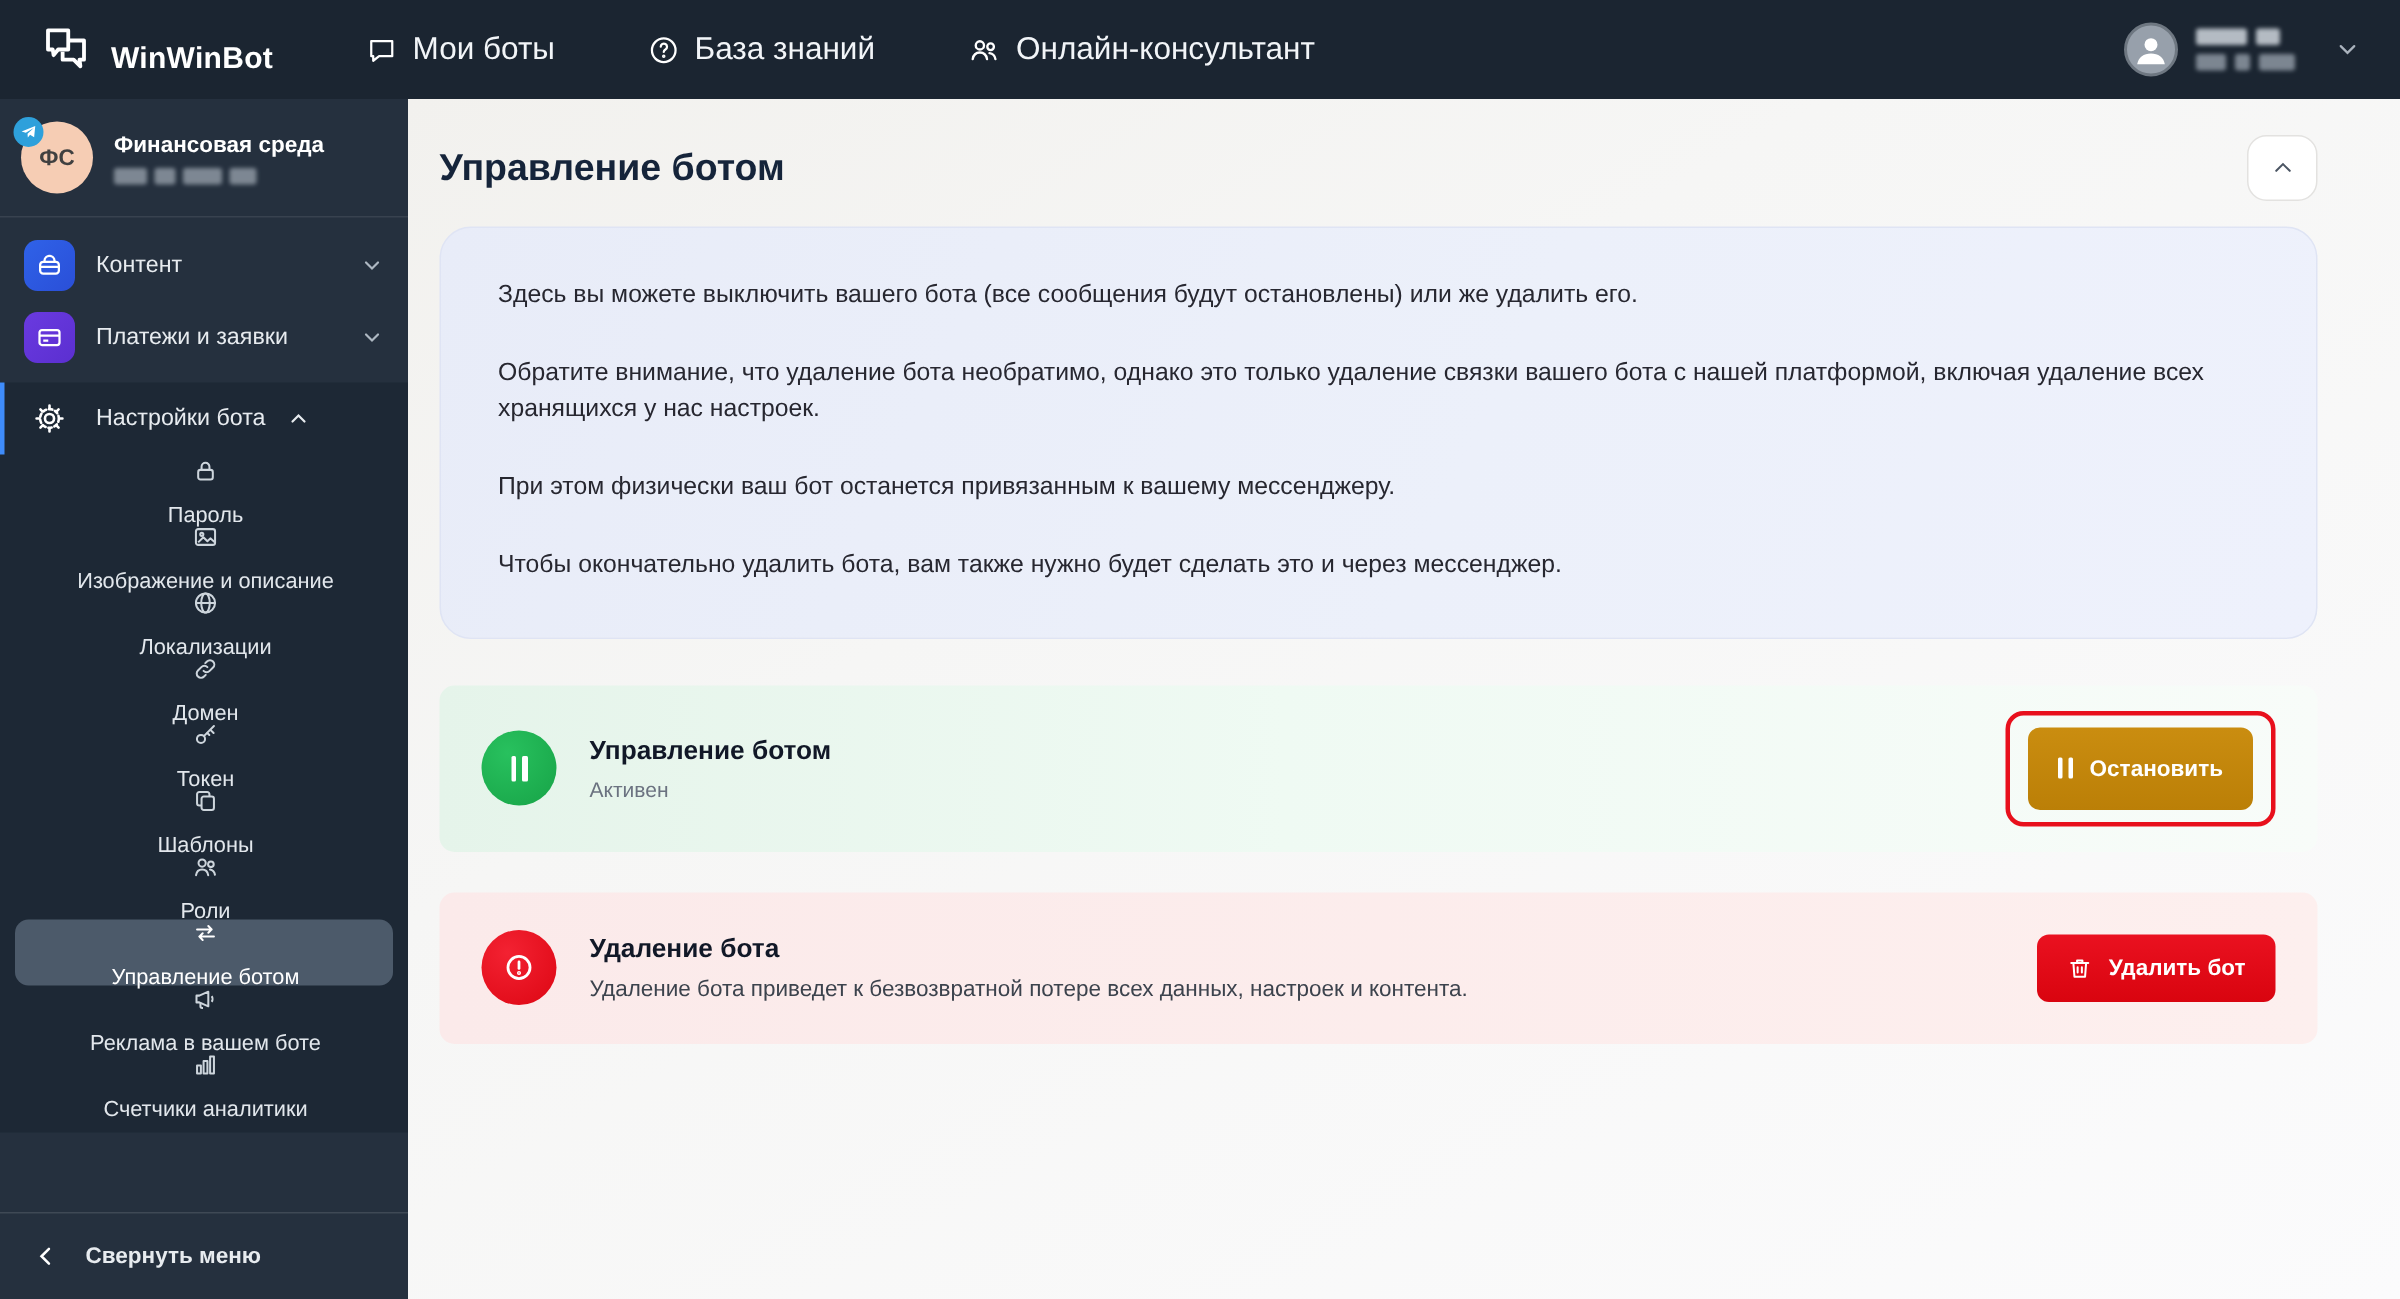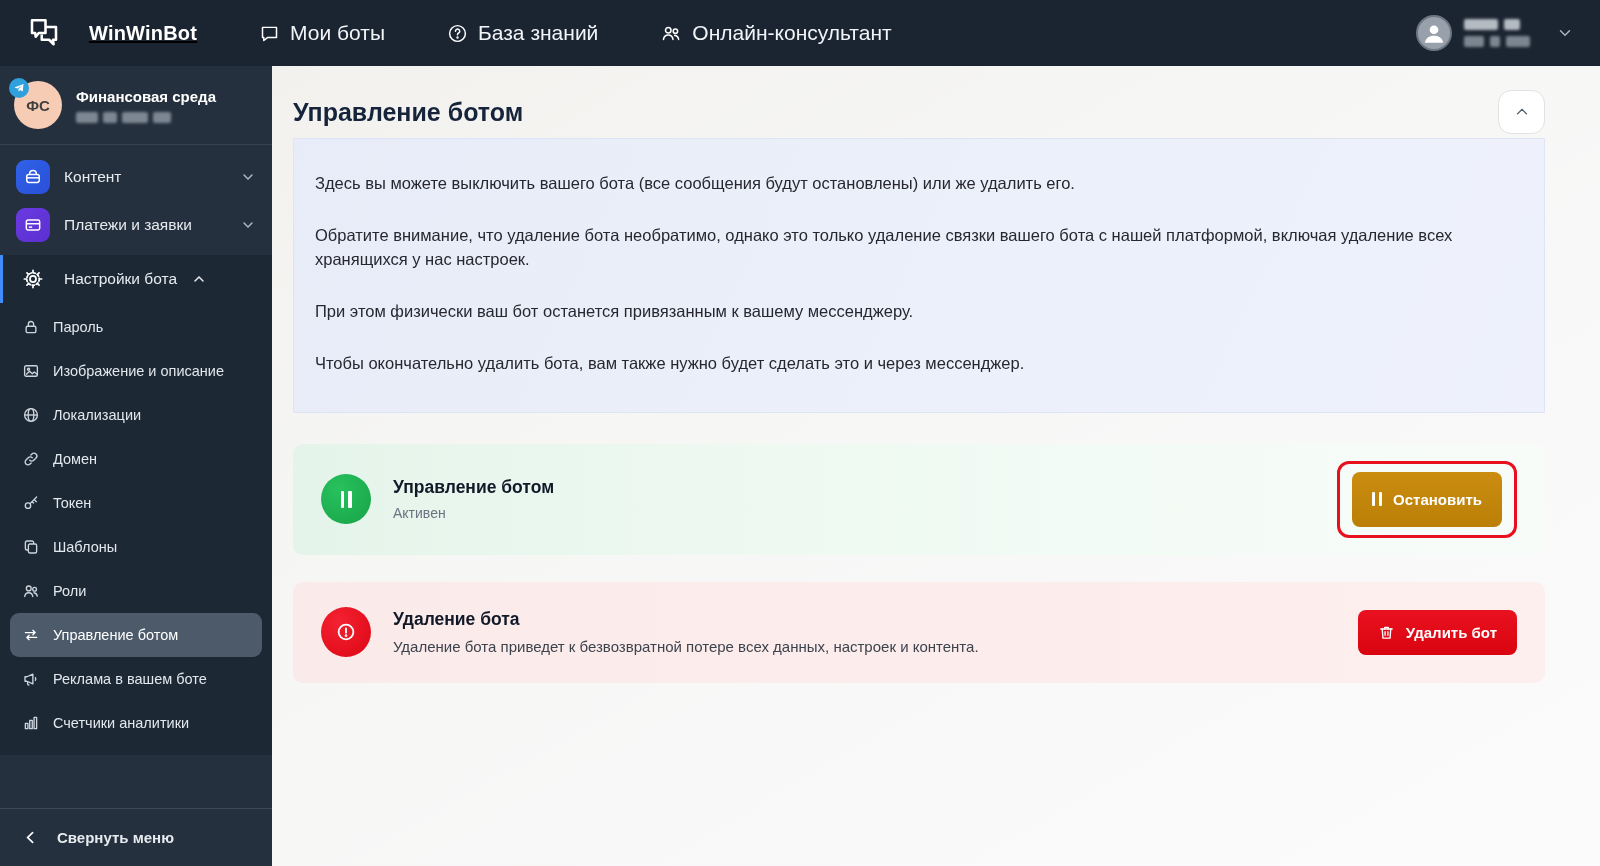--- a/index.html
+++ b/index.html
@@ -3,21 +3,21 @@
 <meta charset="utf-8">
 <style>
   * { box-sizing: border-box; margin: 0; padding: 0; }
   html,body { width:1600px; height:866px; overflow:hidden; }
   body { font-family:"Liberation Sans", sans-serif; background:#f7f7f7; position:relative; }
   svg { display:block; }
 
   
   .topnav { position:absolute; top:0; left:0; width:1600px; height:66px; background:#1b2531;
             display:flex; align-items:center; padding:0 26px; z-index:30; }
-  .brand { display:flex; align-items:center; gap:27px; cursor:pointer;text-decoration:underline; }
+  .brand { display:flex; align-items:flex-end; gap:12px; cursor:pointer; }
   .brand-name { color:#fff; font-size:20px; font-weight:bold; letter-spacing:.2px; }
   .topnav-menu { display:flex; align-items:center; gap:62px; margin-left:62px; }
   .nav-item { display:flex; align-items:center; gap:10px; color:#f2f5f8; font-size:21px; cursor:pointer; }
   .topnav-right { margin-left:auto; display:flex; align-items:center; gap:12px; }
   .avatar { width:36px; height:36px; border-radius:50%; background:#97a0ab; display:flex;
             align-items:center; justify-content:center; overflow:hidden; border:2px solid #6e7781; }
   .redacted { display:flex; flex-direction:column; gap:6px; }
   .redacted .row { display:flex; gap:6px; }
   .blurblock { display:inline-block; height:11px; border-radius:2px; background:#cfd6dd; filter:blur(1.5px); opacity:.85; }
   .blurblock.dim { background:#8d97a2; }
@@ -38,37 +38,37 @@
   .tile.blue   { background:linear-gradient(135deg,#2f62e8,#2a4fd8); }
   .tile.violet { background:linear-gradient(135deg,#6a3ae0,#5b2fd0); }
   .tile.purple { background:linear-gradient(135deg,#b321dd,#9a1ec4); }
   .side-row .chev { margin-left:auto; color:#aeb8c2; }
   .settings-block { background:#1d2835; margin-top:6px; }
   .settings-head { display:flex; align-items:center; gap:14px; height:48px; padding:0 16px 0 13px;
                    font-size:15.5px; cursor:pointer; border-left:3px solid #3f8cfa; }
   .ghost-tile { width:34px; height:34px; display:flex; align-items:center; justify-content:center; flex:none; color:#dfe5ea; }
   .submenu { padding:2px 10px 10px; }
   .sub-item { display:flex; align-items:center; gap:13px; height:44px; padding:0 10px 0 12px;
-              font-size:14.5px; color:#e2e7ec; border-radius:9px; cursor:pointer; }
+              font-size:14.5px; color:#e2e7ec; border-radius:9px; cursor:pointer;flex-direction:column; }
   .sub-item .sicon { color:#cdd5dc; flex:none; }
   .sub-item.active { background:#4c5a6a; color:#fff; }
   .collapse-row { margin-top:auto; border-top:1px solid rgba(255,255,255,.12); height:58px;
                   display:flex; align-items:center; gap:18px; padding:0 22px; font-size:15px; font-weight:bold; cursor:pointer; }
 
   
   .main { position:absolute; top:66px; left:272px; width:1328px; height:800px;
           background:linear-gradient(150deg,#f2f1ee 0%, #f6f6f5 35%, #fbfbfc 100%); padding:24px 55px 0 21px; }
   .main-head { display:flex; align-items:flex-start; justify-content:space-between; }
   .page-title { font-size:25px; font-weight:bold; color:#15243a; padding-top:8px; }
   .collapse-btn { width:47px; height:44px; background:#fff; border:1px solid #e3e2e0; border-radius:13px;
                   display:flex; align-items:center; justify-content:center; color:#4b5563; cursor:pointer; }
-  .info-panel { margin-top:4px; border:1px solid #dfe4f4; border-radius:1px;
+  .info-panel { margin-top:17px; border:1px solid #dfe4f4; border-radius:21px;
                 background:linear-gradient(115deg,#e8ecf8 0%, #ecEFfa 55%, #eef1fc 100%);
                 background:linear-gradient(115deg,#e8ecf8 0%, #ecf0fa 55%, #eef1fc 100%);
-                padding:33px 21px 8px; }
+                padding:33px 38px 8px; }
   .info-panel p { font-size:16.5px; color:#272730; line-height:1.45; margin-bottom:28px; }
   .card { border-radius:10px; display:flex; align-items:center; padding:0 28px; }
   .status-card { margin-top:31px; height:111px; background:linear-gradient(90deg,#e5f4ea 0%, #effaf3 45%, #f8fcf9 100%); }
   .delete-card { margin-top:27px; height:101px; background:linear-gradient(90deg,#fbeaea 0%, #fdefee 100%); }
   .badge-circle { width:50px; height:50px; border-radius:50%; display:flex; align-items:center; justify-content:center; flex:none; }
   .badge-circle.green { background:radial-gradient(circle at 35% 30%, #28c15e, #17a347); }
   .badge-circle.red { background:radial-gradient(circle at 35% 30%, #f32232, #dd0613); }
   .card-text { margin-left:22px; }
   .card-title { font-size:17.5px; font-weight:bold; color:#111827; }
   .card-sub { font-size:14px; color:#6b7280; margin-top:7px; }

